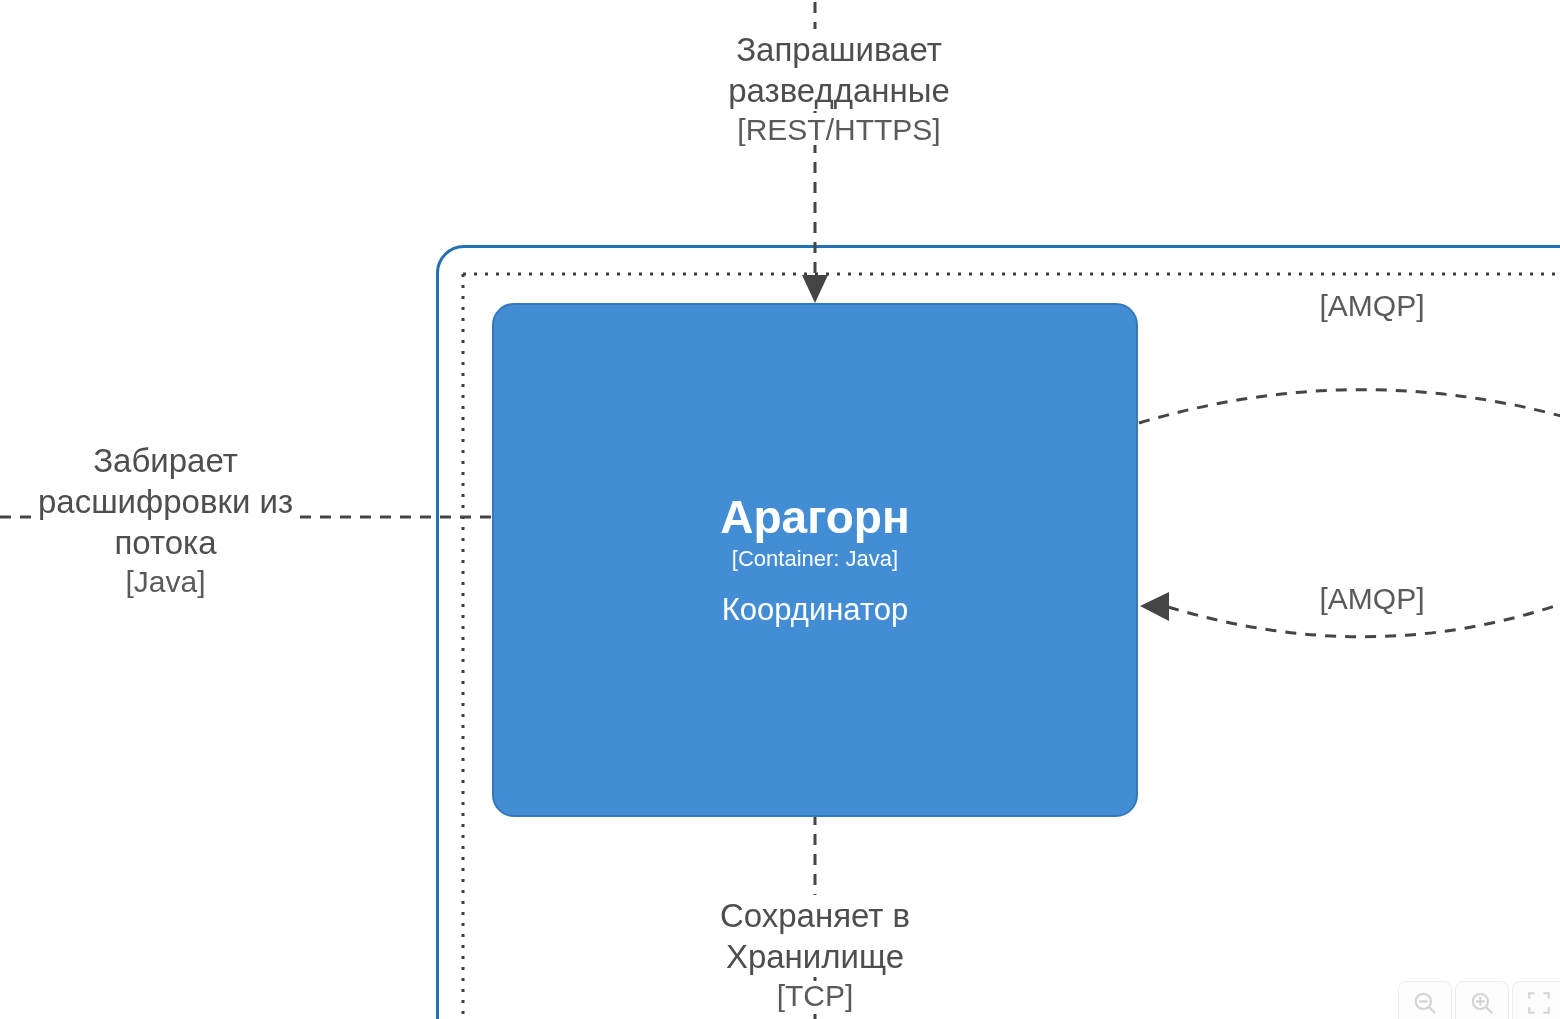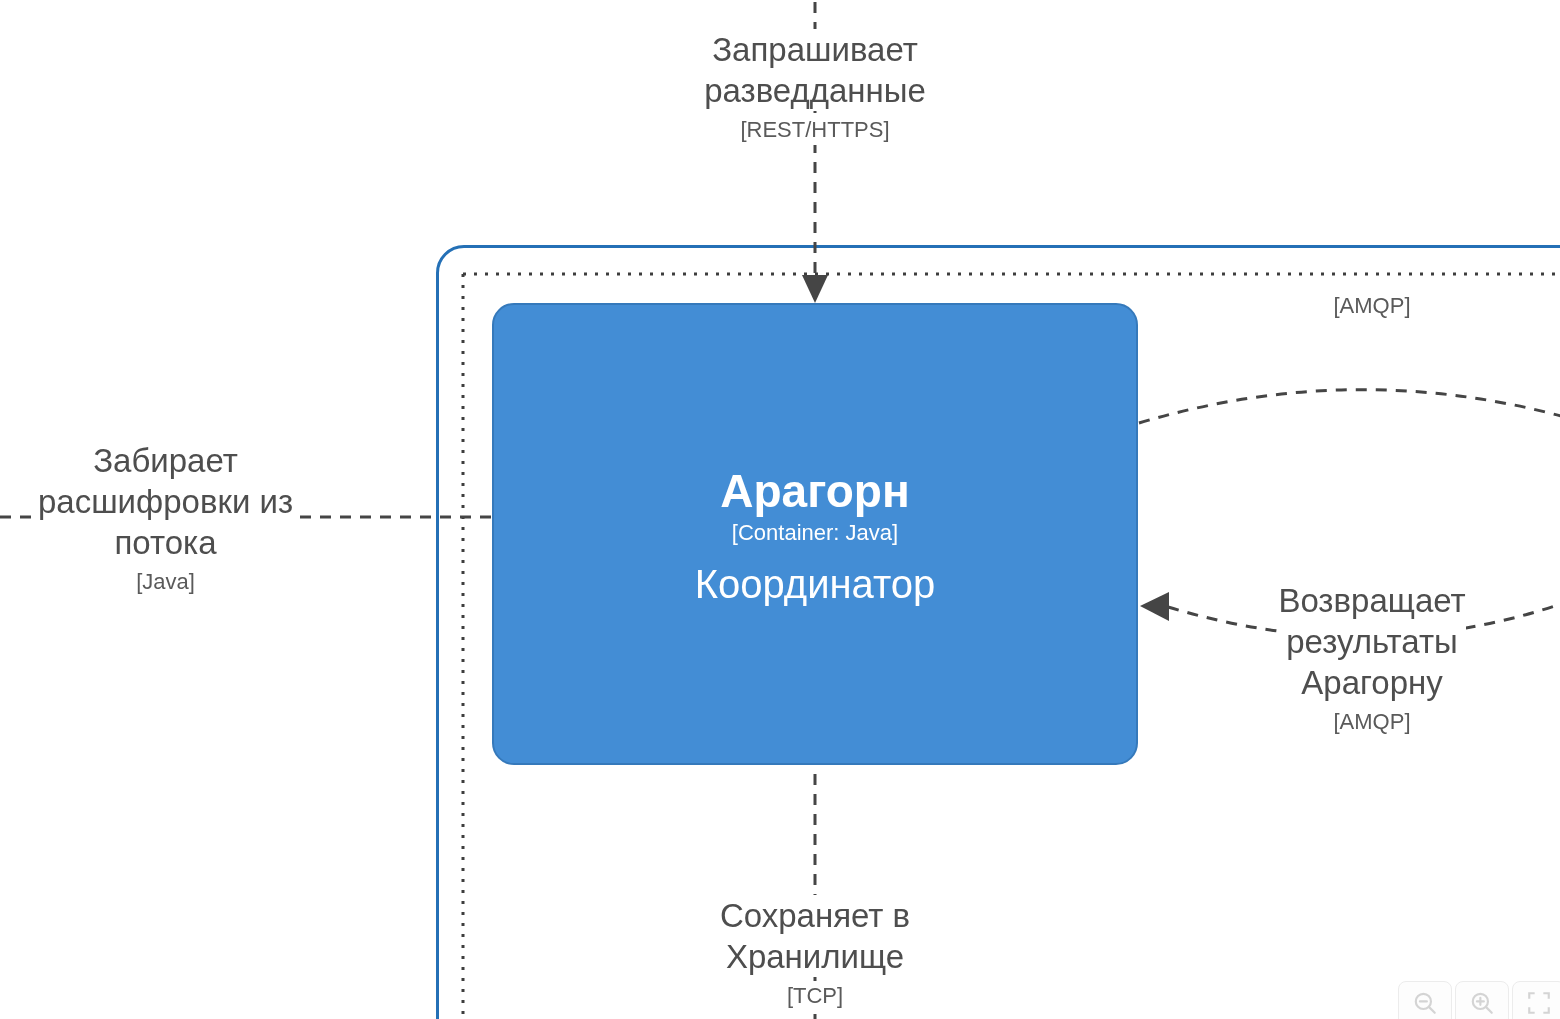--- a/index.html
+++ b/index.html
@@ -21,49 +21,49 @@
   }
 
   
   svg.lines{position:absolute;left:0;top:0;z-index:1;}
   svg.lines path.dashed{fill:none;stroke:var(--line);stroke-width:3;stroke-dasharray:11 9;}
   svg.lines path.dotted{fill:none;stroke:var(--dot);stroke-width:3;stroke-dasharray:3 8;}
   svg.lines polygon{fill:var(--line);stroke:none;}
 
   
   .node{
-    position:absolute;left:492px;top:303px;width:646px;height:462px;
+    position:absolute;left:492px;top:303px;width:646px;height:514px;
     background:var(--box-fill);
     border:2px solid var(--box-border);
     border-radius:22px;
     box-sizing:border-box;
     display:flex;flex-direction:column;align-items:center;justify-content:center;
     color:#ffffff;text-align:center;
     z-index:2;
   }
   .node .title{font-size:46px;font-weight:700;line-height:54px;}
   .node .tech{font-size:22px;line-height:30px;}
-  .node .desc{font-size:40px;line-height:40px;margin-top:16px;}
+  .node .desc{font-size:31px;line-height:40px;margin-top:16px;}
 
   
   .rel-label{
     position:absolute;z-index:3;
     display:flex;flex-direction:column;align-items:center;
     text-align:center;
   }
   .rel-label .label-text{
     display:inline-block;background:#ffffff;
     color:var(--text);font-size:33px;line-height:41px;
     white-space:pre-line;
   }
   .rel-label .label-protocol{
     display:inline-block;background:#ffffff;
-    color:var(--bracket);font-size:22px;line-height:30px;margin-top:4px;
+    color:var(--bracket);font-size:30px;line-height:30px;margin-top:4px;
   }
-  .rel-top{left:565px;top:29px;width:500px;}
+  .rel-top{left:589px;top:29px;width:500px;}
   .rel-left{left:8px;top:440px;width:315px;}
   .rel-right-top{left:1172px;top:287px;width:400px;}
   .rel-right-bottom{left:1172px;top:580px;width:400px;}
   .rel-bottom{left:565px;top:895px;width:500px;align-items:center;}
 
   
   .toolbar{
     position:absolute;left:1398px;top:981px;z-index:4;
     display:flex;gap:3px;
   }
@@ -118,23 +118,20 @@
 расшифровки из
 потока</span>
     <span class="label-protocol">[Java]</span>
   </div>
 
   <div class="rel-label rel-right-top">
     <span class="label-protocol">[AMQP]</span>
   </div>
 
   <div class="rel-label rel-right-bottom">
-    <span class="label-text">Возвращает
-результаты
-Арагорну</span>
     <span class="label-protocol">[AMQP]</span>
   </div>
 
   <div class="rel-label rel-bottom">
     <span class="label-text">Сохраняет в
 Хранилище</span>
     <span class="label-protocol">[TCP]</span>
   </div>
 
   <div class="toolbar">

